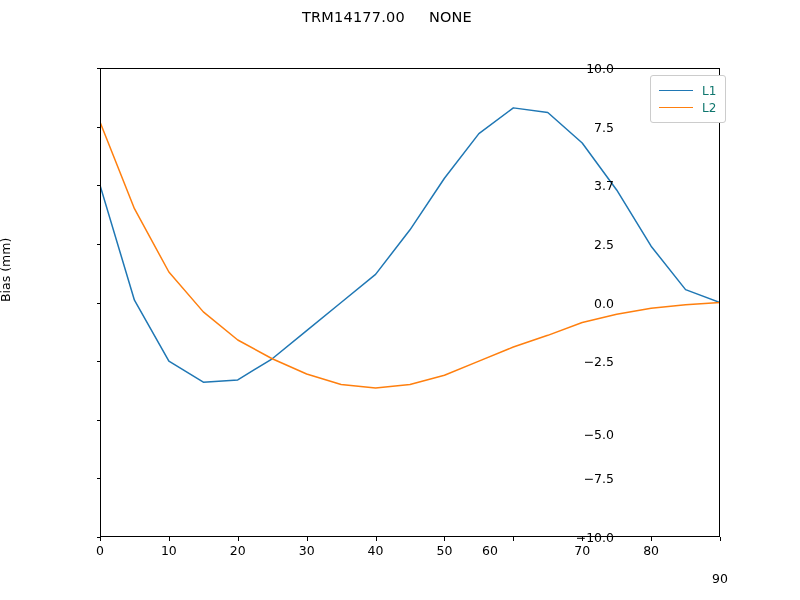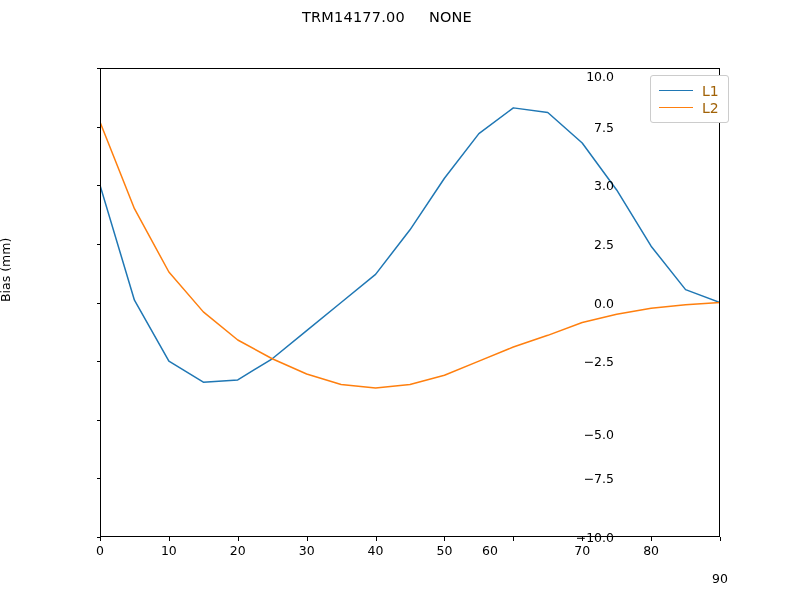--- a/index.html
+++ b/index.html
@@ -124,22 +124,22 @@
     height: 17px;
   }
   .legend-swatch {
     width: 34px;
     height: 0;
     border-top-width: 1.6px;
     border-top-style: solid;
     margin-right: 9px;
   }
   .legend-text {
-    font-size: 14px;
-    color: #a16207;
+    font-size: 12px;
+    color: #0f766e;
     line-height: 1;
   }
 </style>
 </head>
 <body>
 
 <div id="figure">
 
   <div class="suptitle">TRM14177.00     NONE</div>
 
@@ -158,25 +158,25 @@
         <div class="ytick-label" style="top: 410.38px;">−7.5</div>
         <div class="tick ytick-mark" style="top: 351.75px;"></div>
         <div class="ytick-label" style="top: 366px;">−5.0</div>
         <div class="tick ytick-mark" style="top: 293.13px;"></div>
         <div class="ytick-label" style="top: 293.13px;">−2.5</div>
         <div class="tick ytick-mark" style="top: 234.5px;"></div>
         <div class="ytick-label" style="top: 234.5px;">0.0</div>
         <div class="tick ytick-mark" style="top: 175.88px;"></div>
         <div class="ytick-label" style="top: 175.88px;">2.5</div>
         <div class="tick ytick-mark" style="top: 117.25px;"></div>
-        <div class="ytick-label" style="top: 117.25px;">3.0</div>
+        <div class="ytick-label" style="top: 117.25px;">3.7</div>
         <div class="tick ytick-mark" style="top: 58.63px;"></div>
         <div class="ytick-label" style="top: 58.63px;">7.5</div>
         <div class="tick ytick-mark" style="top: 0px;"></div>
-        <div class="ytick-label" style="top: 8px; margin-left: 12px;">10.0</div>
+        <div class="ytick-label" style="top: 0px; margin-left: 12px;">10.0</div>
         <div class="tick xtick-mark" style="left: 0px;"></div>
         <div class="xtick-label" style="left: 0px;">0</div>
         <div class="tick xtick-mark" style="left: 68.89px;"></div>
         <div class="xtick-label" style="left: 68.89px;">10</div>
         <div class="tick xtick-mark" style="left: 137.78px;"></div>
         <div class="xtick-label" style="left: 137.78px;">20</div>
         <div class="tick xtick-mark" style="left: 206.67px;"></div>
         <div class="xtick-label" style="left: 206.67px;">30</div>
         <div class="tick xtick-mark" style="left: 275.56px;"></div>
         <div class="xtick-label" style="left: 275.56px;">40</div>

